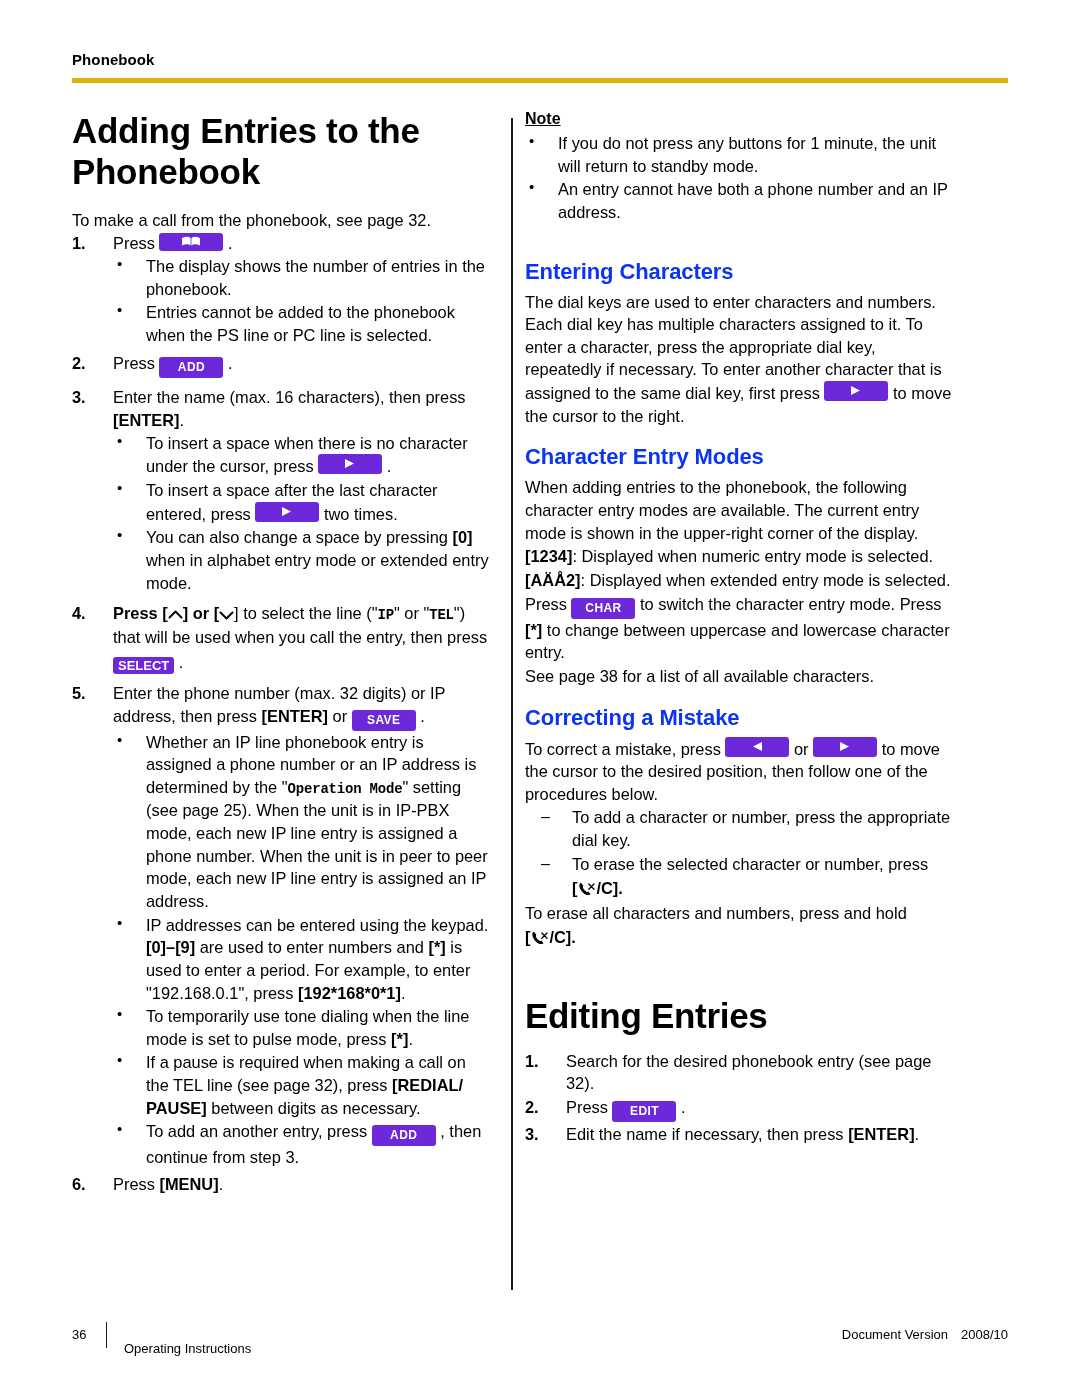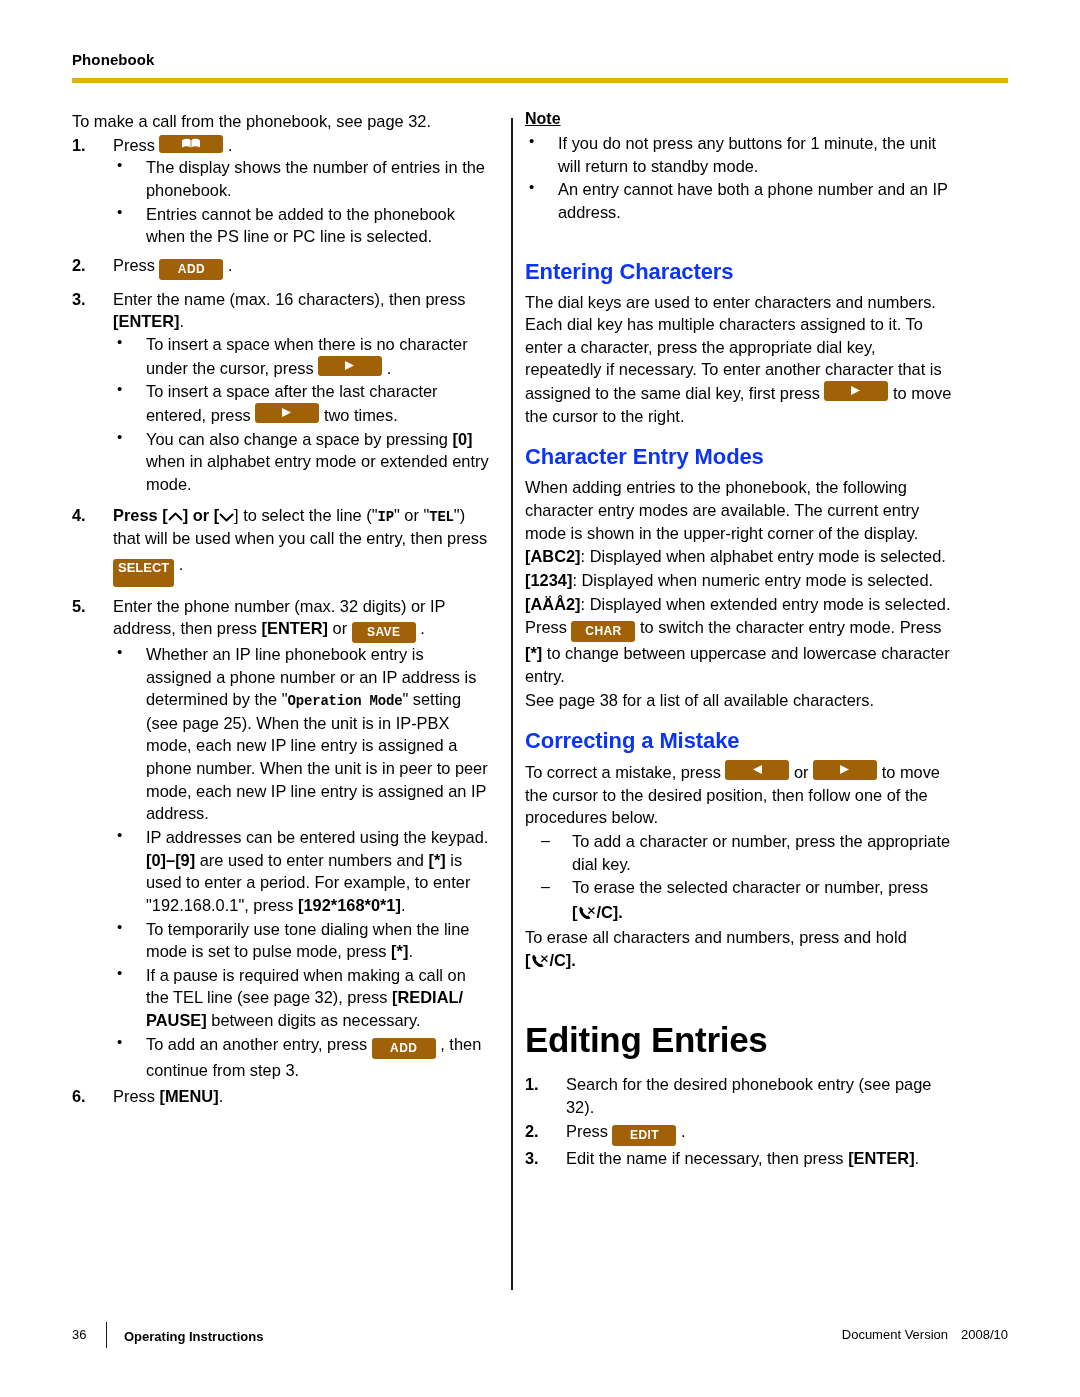--- a/index.html
+++ b/index.html
@@ -138,21 +138,21 @@
   }
   
   .sub-in { margin-left: 24px; }
 
   
   .note-list { margin-left: 28px; }
 
   
   .chip {
     display: inline-block;
-    background: #a16207;
+    background: #6d28d9;
     color: #ffffff;
     border-radius: 3px;
     font-family: "Liberation Sans", sans-serif;
     font-weight: bold;
     vertical-align: -2px;
     text-align: center;
     line-height: 1;
   }
   .chip-wide {
     min-width: 46px;
@@ -165,21 +165,21 @@
     padding: 4px 10px 5px 10px;
     font-size: 13px;
   }
   .chip-book {
     min-width: 44px;
     padding: 3px 10px 4px 10px;
     font-size: 13px;
   }
   .chip-tight {
     min-width: 0;
-    padding: 2px 5px 13px 5px;
+    padding: 2px 5px 2px 5px;
     font-size: 13px;
     letter-spacing: 0px;
     border-radius: 3px;
   }
   .chip svg { display: block; margin: 0 auto; }
 
   
   .mono {
     font-family: "Liberation Mono", monospace;
     font-size: 14px;
@@ -221,22 +221,21 @@
     position: absolute;
     left: 34px;
     top: -3px;
     width: 1.4px;
     height: 26px;
     background: #1a1a1a;
   }
   .footer .oi {
     position: absolute;
     left: 52px;
-    top: 4px;
-    font-weight: bold;
+    top: 16px;
   }
   .footer .dv {
     position: absolute;
     right: 60px;
     top: 2px;
   }
   .footer .ver {
     position: absolute;
     right: 0px;
     top: 2px;
@@ -248,20 +247,21 @@
 
 <div class="page">
 
   <div class="running-head">Phonebook</div>
   <div class="gold-rule"></div>
 
   <div class="col-divider"></div>
 
   <div class="col col-left">
 
+    <h1 class="chapter">Adding Entries to the Phonebook</h1>
 
     <p class="body">To make a call from the phonebook, see page 32.</p>
 
     <ol class="steps">
 
       <li>
         <span class="num">1.</span>
         <span>Press</span>
         <span class="chip chip-book">
           <svg width="20" height="11" viewBox="0 0 20 11" aria-hidden="true">
@@ -375,21 +375,20 @@
             <path d="M6 1 L15 5.5 L6 10 Z" fill="#ffffff"></path>
           </svg>
       </span>
       <span>to move the cursor to the right.</span>
     </p>
 
     <div class="gap-m"></div>
 
     <h2 class="section">Character Entry Modes</h2>
     <p class="body">When adding entries to the phonebook, the following character entry modes are available. The current entry mode is shown in the upper-right corner of the display.</p>
-    <p class="body"><b class="kb">[ABC2]</b><span>: Displayed when alphabet entry mode is selected.</span></p>
     <p class="body"><b class="kb">[1234]</b><span>: Displayed when numeric entry mode is selected.</span></p>
     <p class="body"><b class="kb">[AÄÅ2]</b><span>: Displayed when extended entry mode is selected.</span></p>
     <p class="body">
       <span>Press</span>
       <span class="chip chip-wide">CHAR</span>
       <span>to switch the character entry mode. Press </span><b class="kb">[*]</b><span> to change between uppercase and lowercase character entry.</span>
     </p>
     <p class="body">See page 38 for a list of all available characters.</p>
 
     <div class="gap-m"></div>

